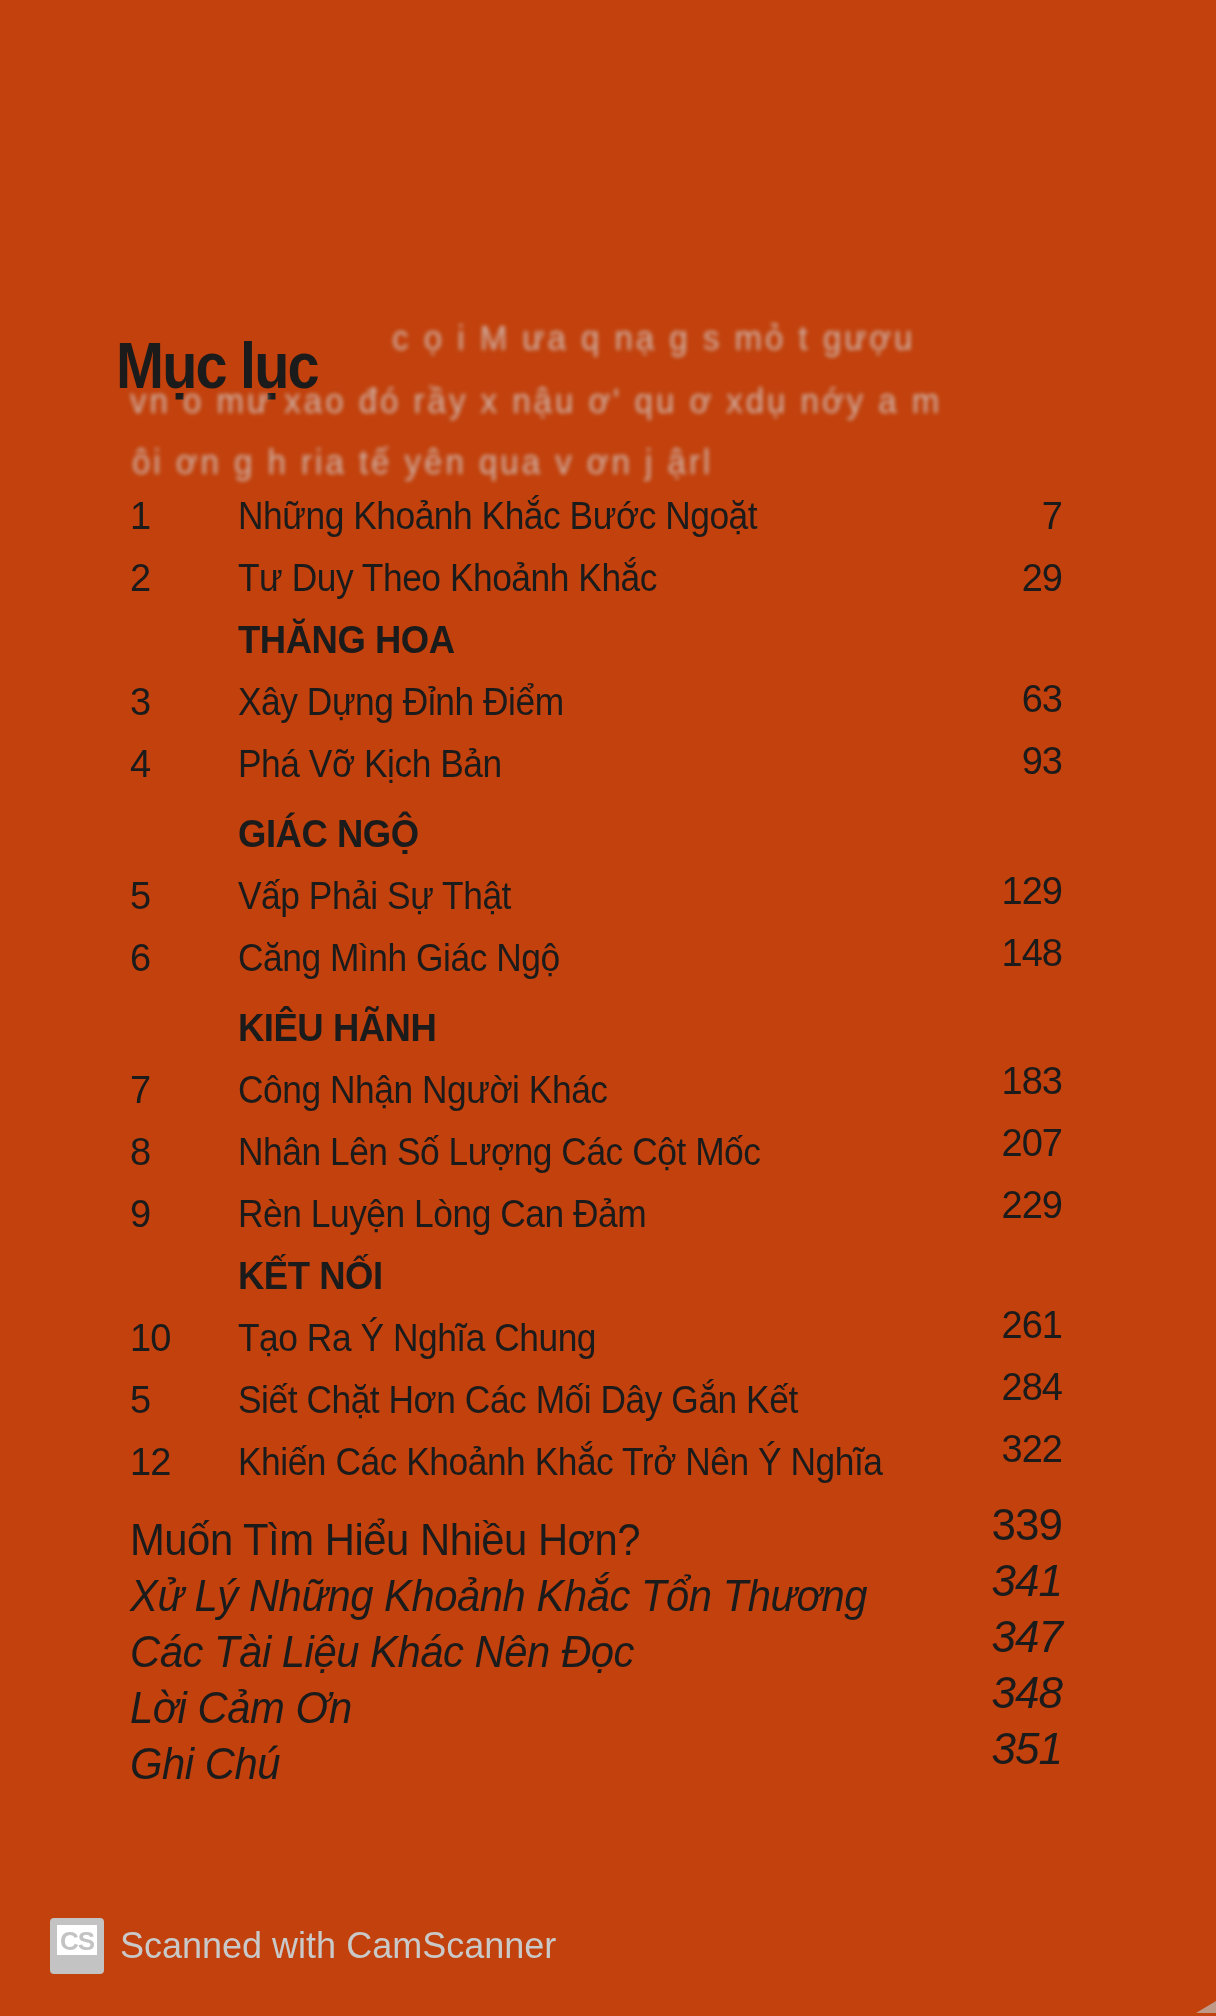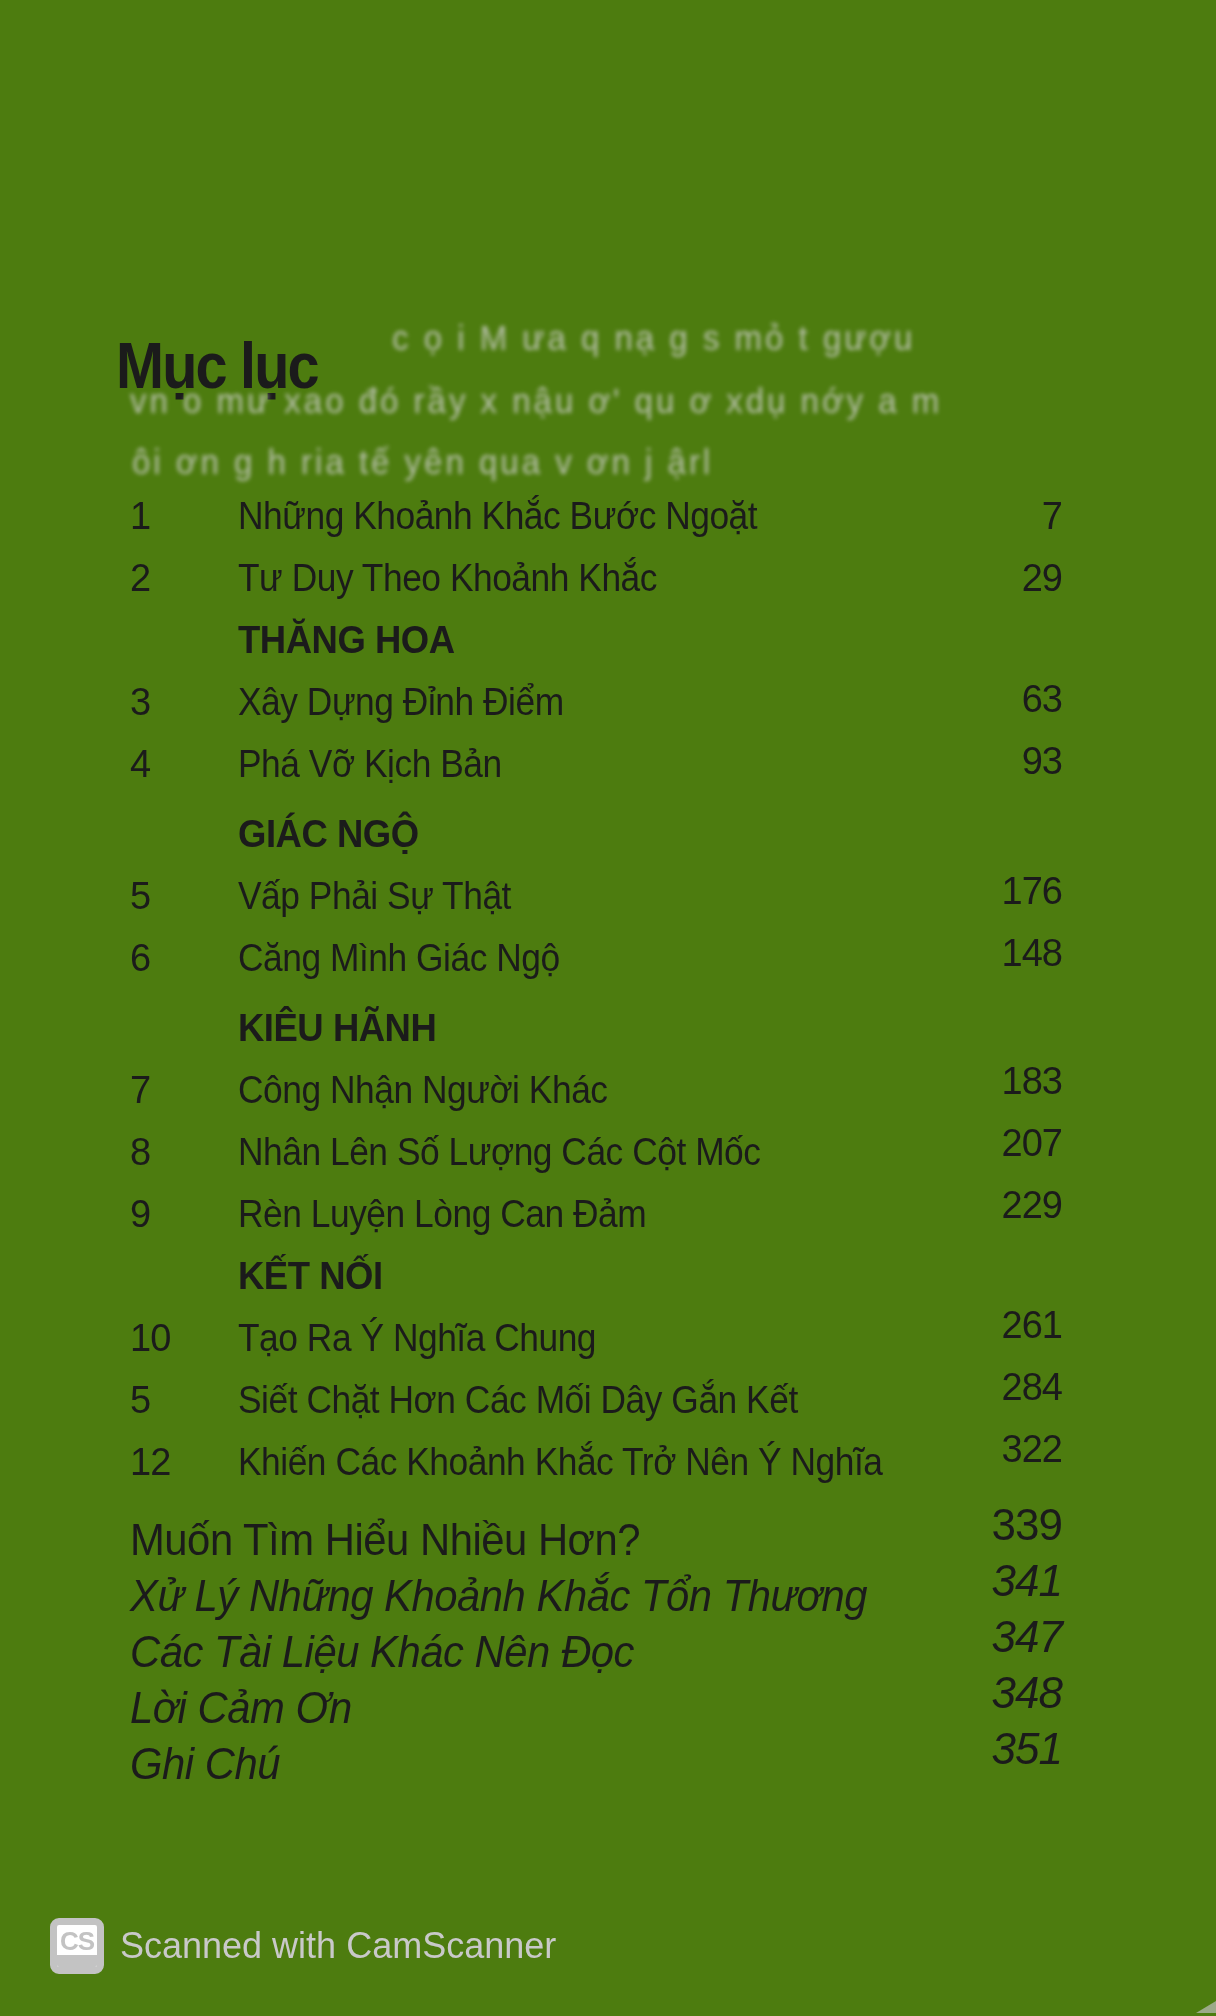--- a/index.html
+++ b/index.html
@@ -1,20 +1,20 @@
 <!DOCTYPE html>
 <html><head>
 <meta charset="utf-8">
 <style>
   html,body{margin:0;padding:0;}
   body{
     width:1216px;height:2016px;background:#ffffff;overflow:hidden;position:relative;
     font-family:"Liberation Sans","DejaVu Sans",sans-serif;color:#1b1b1b;
   }
-  .scan-page{position:absolute;inset:0;background:#4d7c0f;}
+  .scan-page{position:absolute;inset:0;background:#c2410c;}
 
   
   .page-title{
     position:absolute;left:116px;top:286px;font-size:64px;font-weight:700;
     letter-spacing:-2px;transform:scaleX(.9);transform-origin:left center;white-space:nowrap;
   }
 
   
   .ghost{
     position:absolute;color:#d3d3d3;font-size:33px;letter-spacing:3px;white-space:nowrap;
@@ -51,21 +51,21 @@
     flex:1 1 auto;white-space:nowrap;letter-spacing:-.5px;
     transform:scaleX(.95);transform-origin:left center;
   }
   .back-row.italic .back-title,.back-row.italic .page-num{font-style:italic;}
   .back-matter .page-num{transform:translateY(-15px);}
 
   
   .cs-footer{position:absolute;left:50px;top:1916px;height:60px;display:flex;align-items:center;}
   .cs-logo{
     position:relative;width:54px;height:56px;box-sizing:border-box;
-    border:7px solid #c3c3c3;border-radius:9px;background:#ffffff;overflow:hidden;flex:0 0 54px;
+    border:7px solid #c3c3c3;border-radius:4px;background:#ffffff;overflow:hidden;flex:0 0 54px;
   }
   .cs-logo-text{
     position:absolute;left:0;right:0;top:1px;text-align:center;
     font-size:26px;font-weight:700;color:#c3c3c3;letter-spacing:-1px;line-height:30px;
   }
   .cs-logo-bar{position:absolute;left:0;right:0;bottom:0;height:12px;background:#c3c3c3;}
   .cs-text{
     margin-left:16px;font-size:36px;color:#c9c9c9;letter-spacing:0px;white-space:nowrap;
     font-family:Liberation Sans, sans-serif;
   }
@@ -114,21 +114,21 @@
         <span class="chap-title">Phá Vỡ Kịch Bản</span>
         <span class="page-num">93</span>
       </div>
     </div>
 
     <div class="toc-group group-2">
       <div class="section-header">GIÁC NGỘ</div>
       <div class="toc-row">
         <span class="chap-num">5</span>
         <span class="chap-title">Vấp Phải Sự Thật</span>
-        <span class="page-num">176</span>
+        <span class="page-num">129</span>
       </div>
       <div class="toc-row">
         <span class="chap-num">6</span>
         <span class="chap-title">Căng Mình Giác Ngộ</span>
         <span class="page-num">148</span>
       </div>
     </div>
 
     <div class="toc-group group-3">
       <div class="section-header">KIÊU HÃNH</div>

